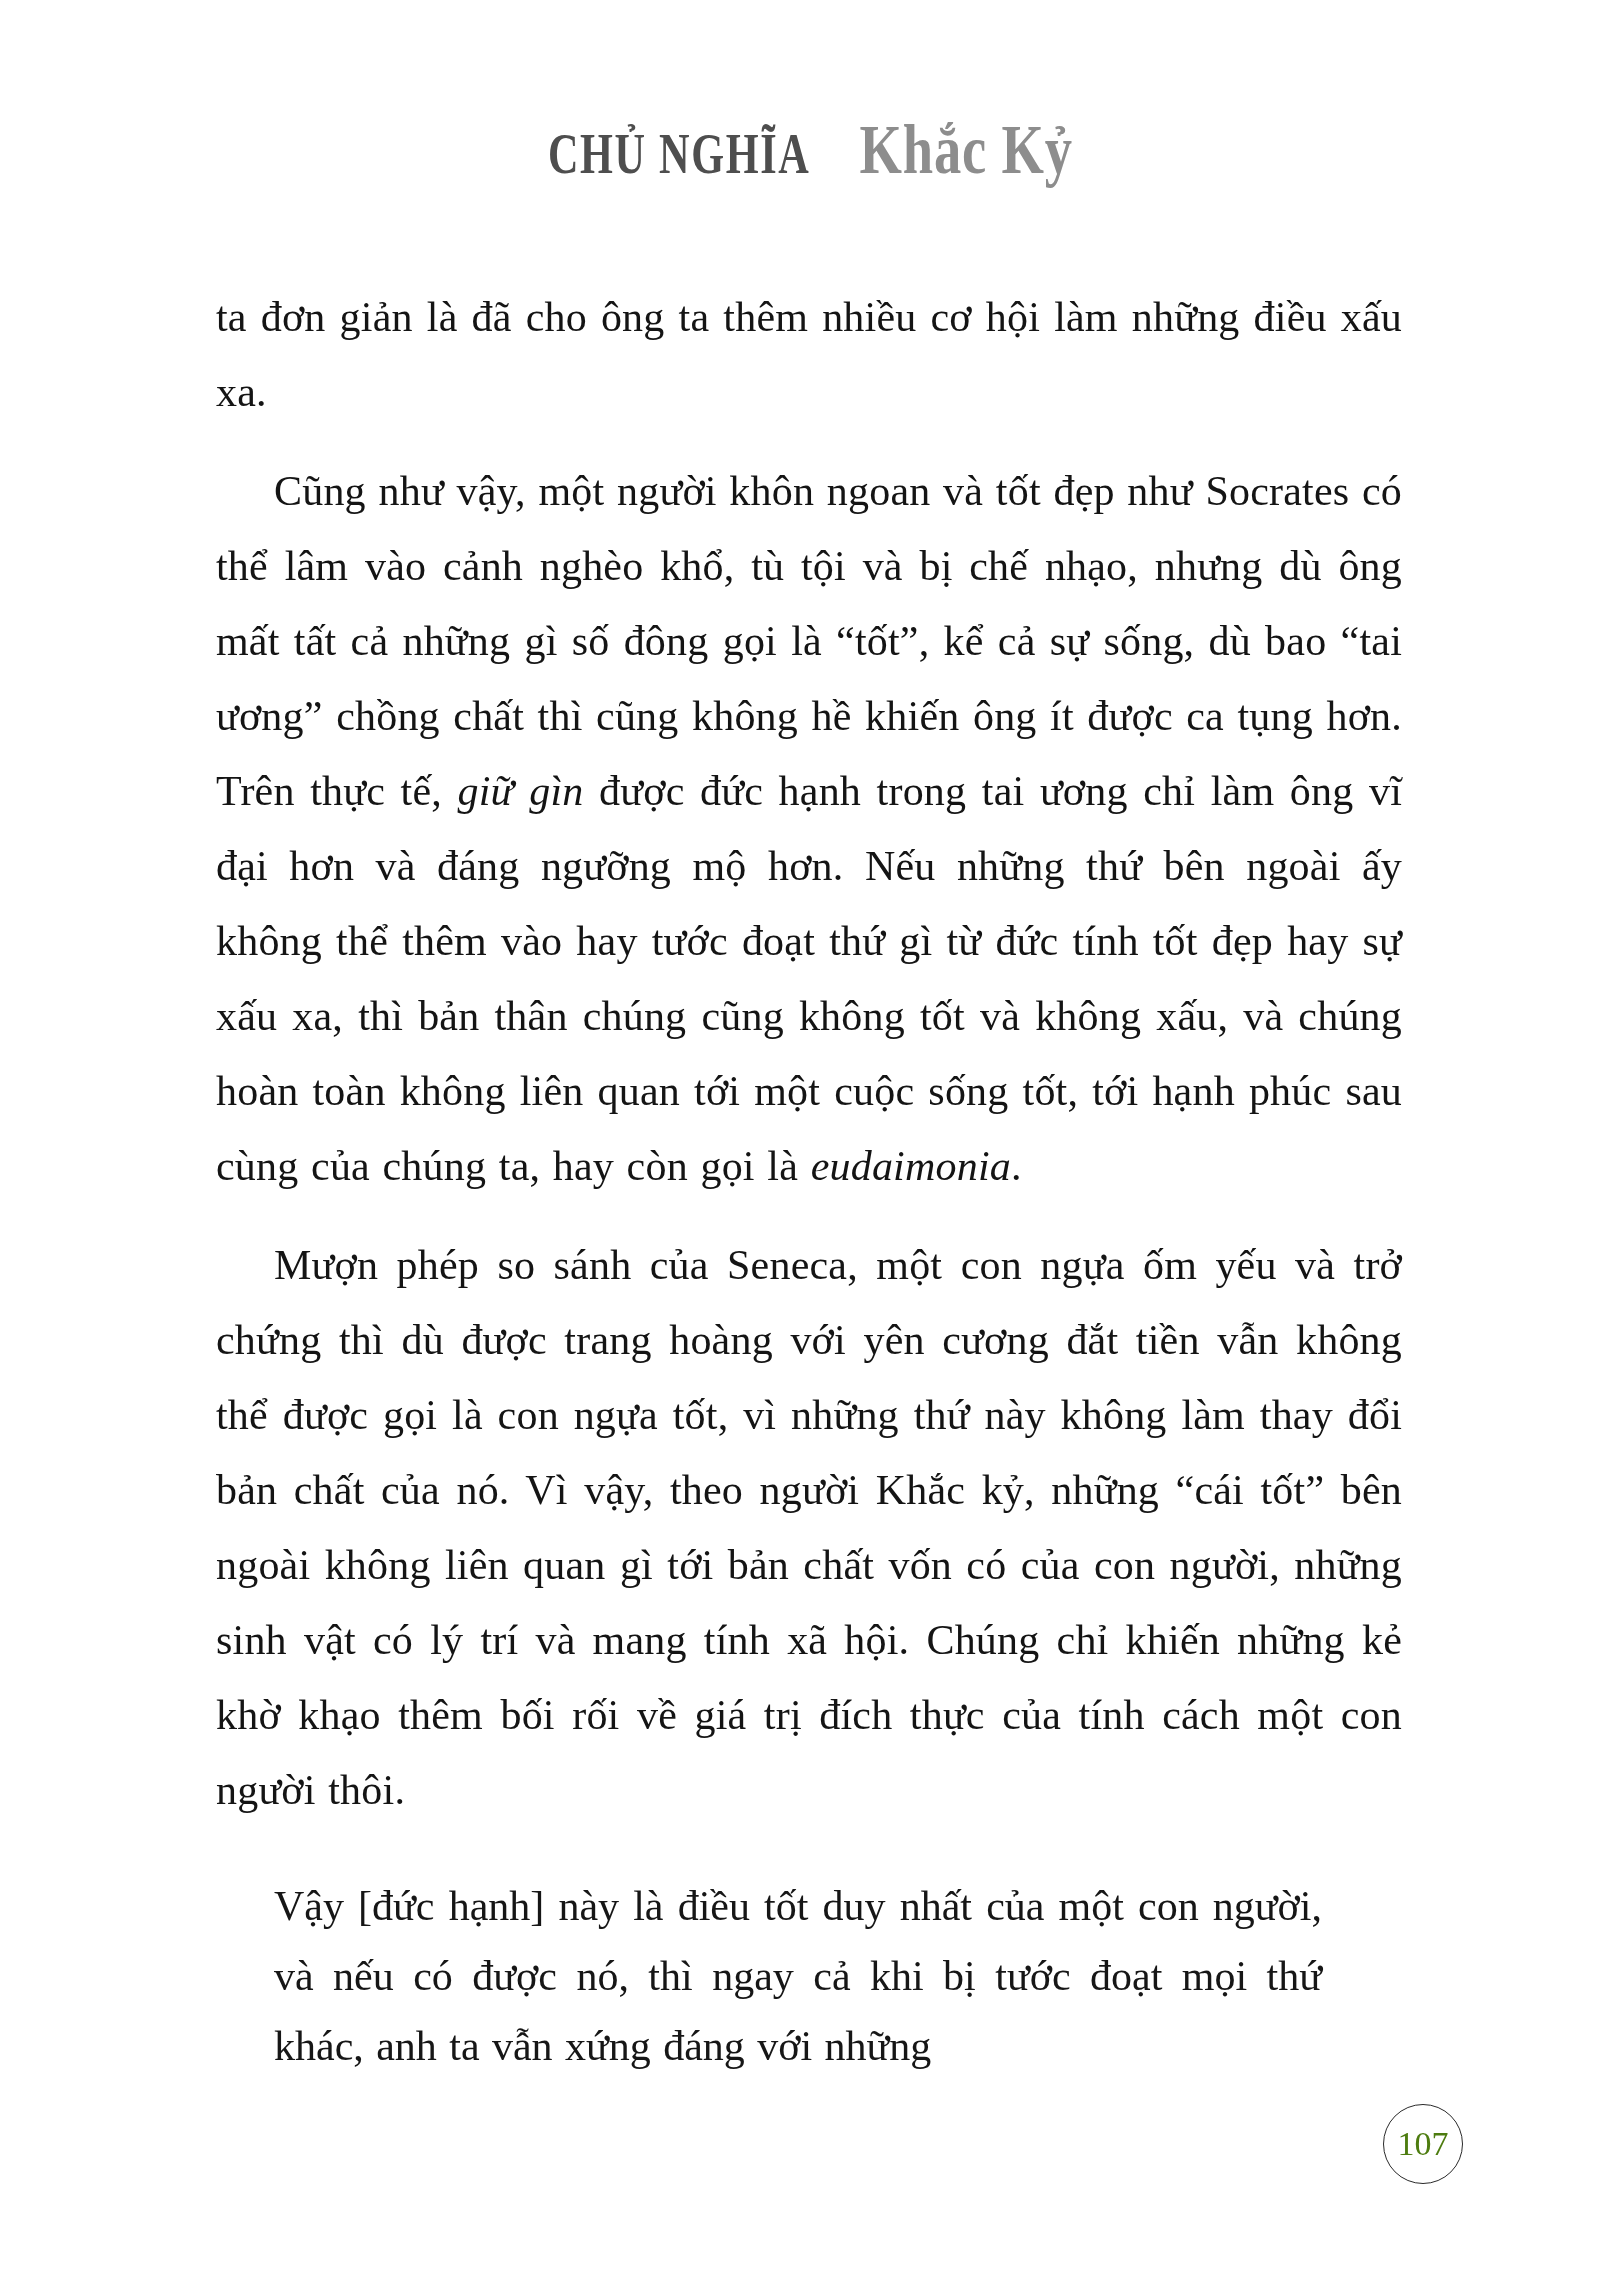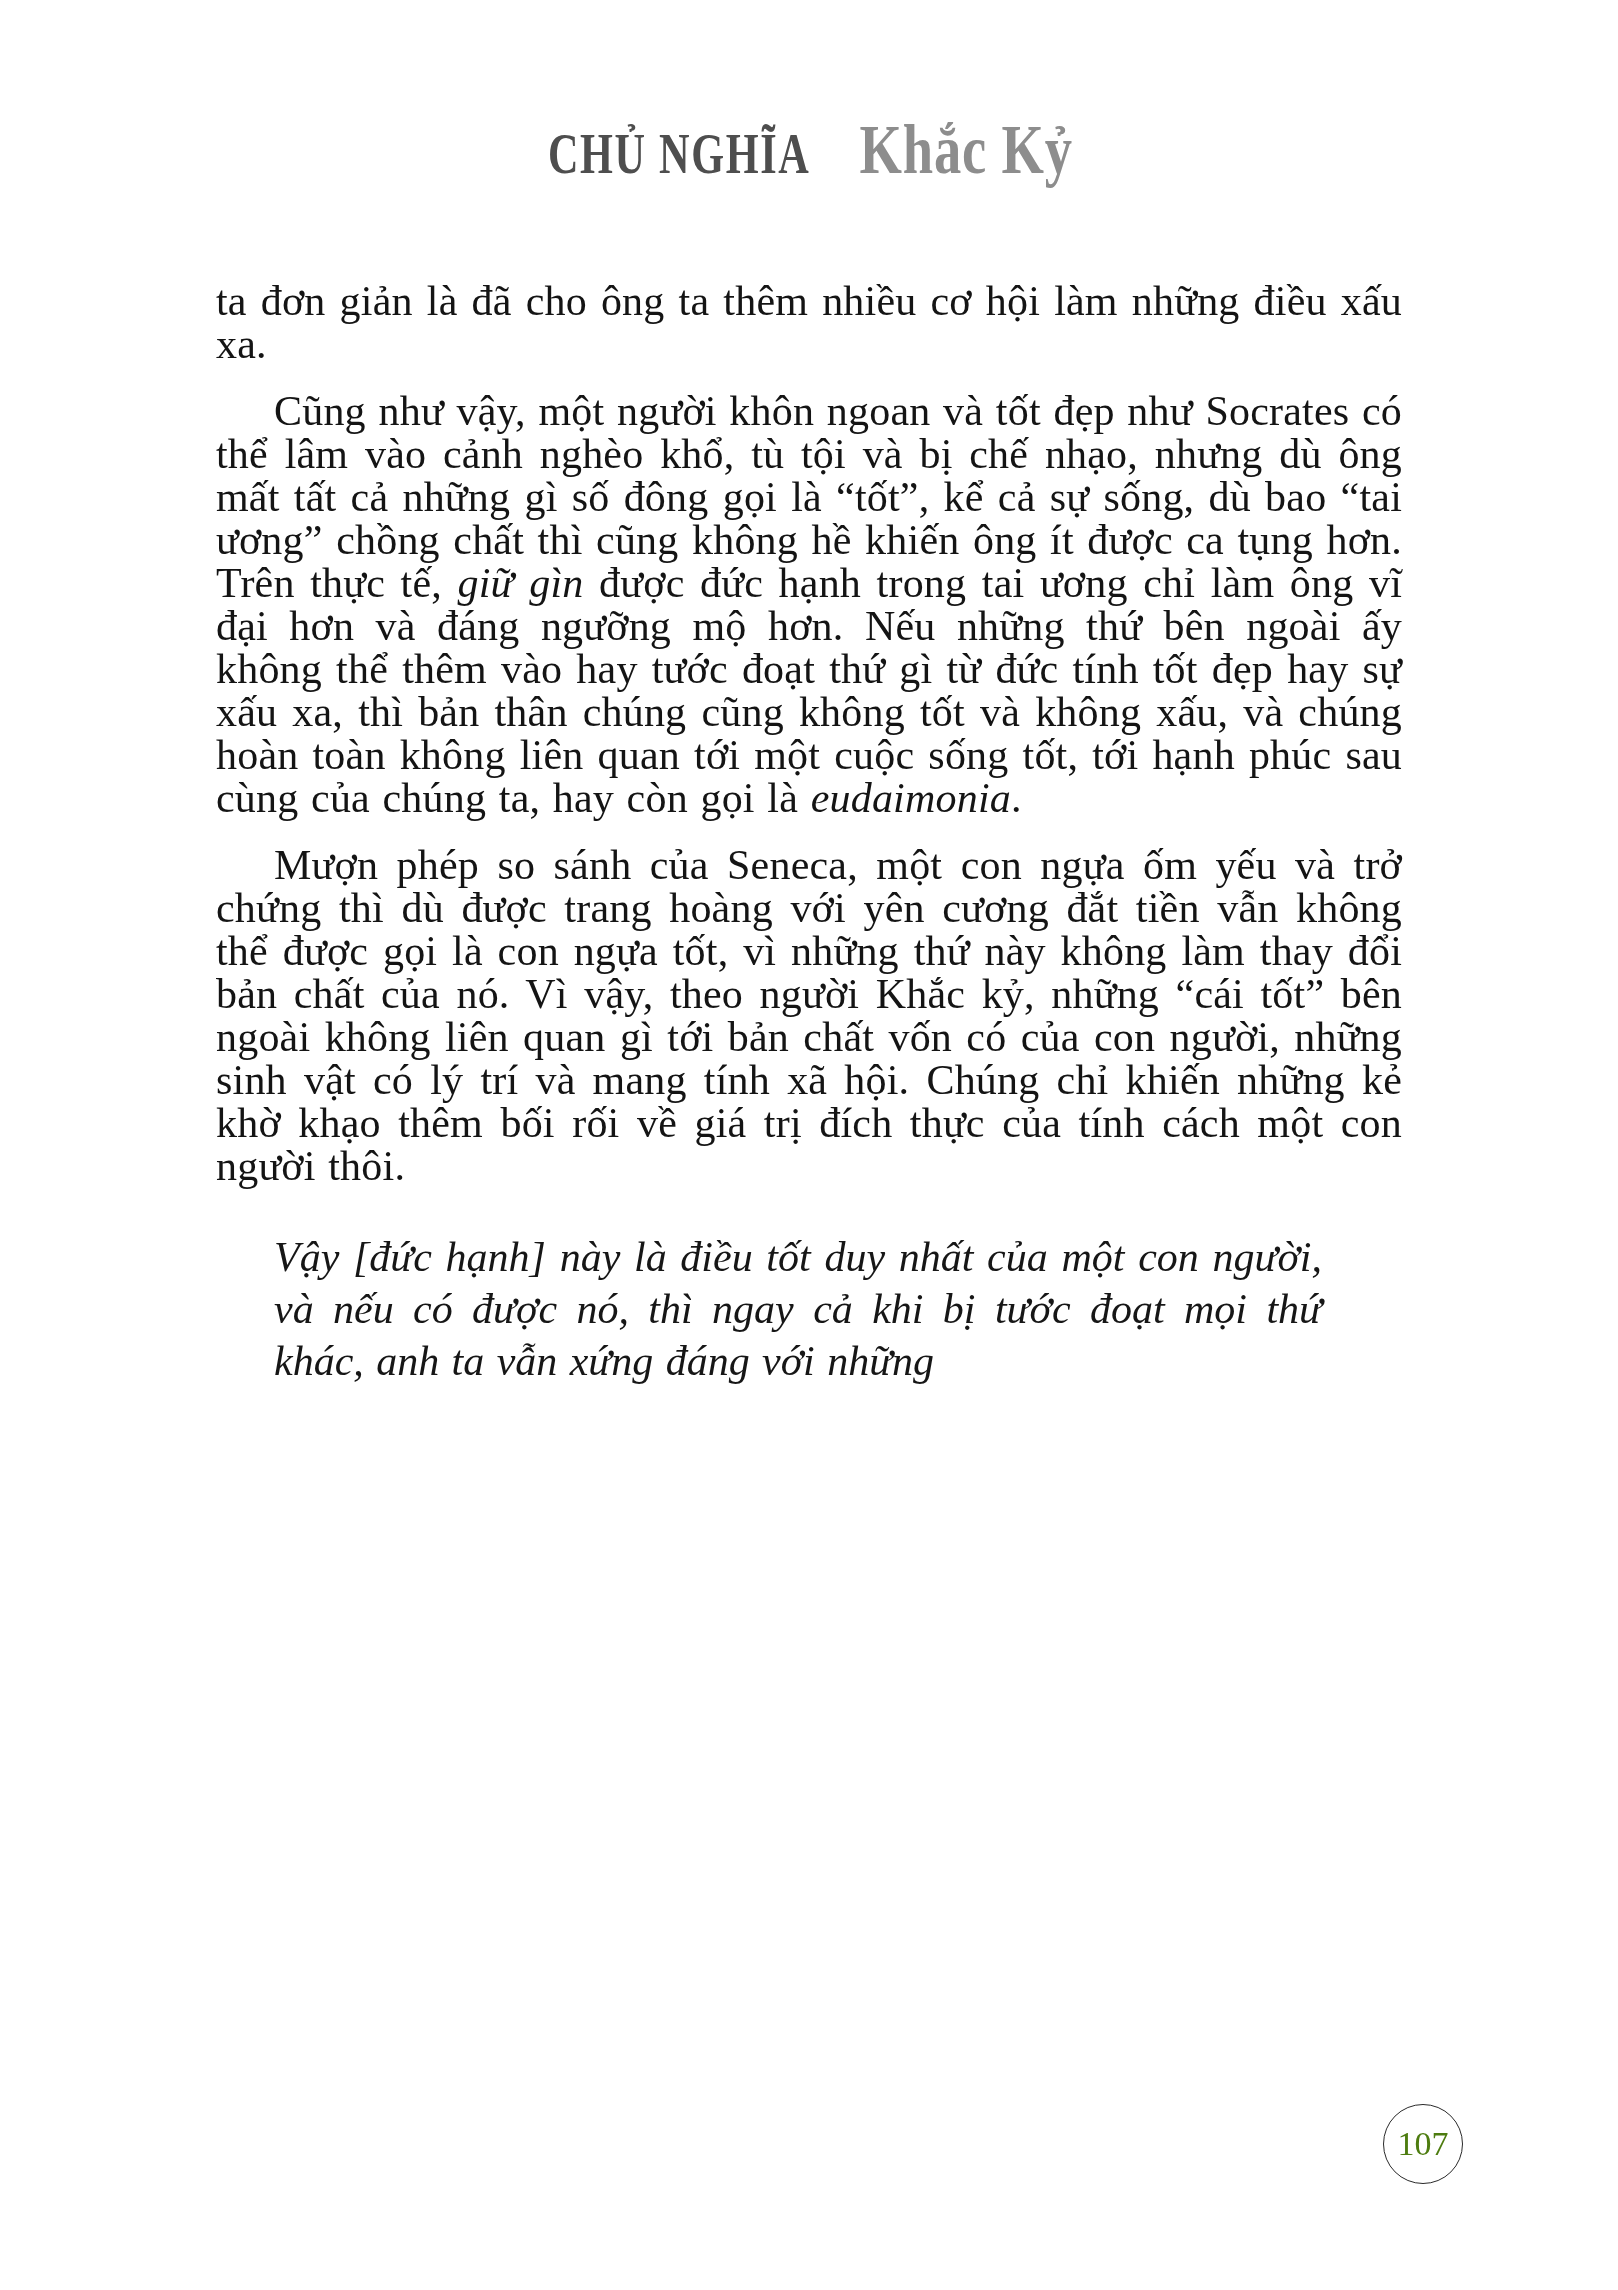--- a/index.html
+++ b/index.html
@@ -51,36 +51,35 @@
   }
   .text-column {
     position: absolute;
     top: 280px;
     left: 216px;
     width: 1186px;
   }
   .body-para {
     margin: 0 0 24px 0;
     font-size: 42px;
-    line-height: 43px;
+    line-height: 75px;
     text-align: justify;
     text-justify: inter-word;
     letter-spacing: 0.2px;
     word-spacing: 1.9px;
   }
   .body-para.indent {
     text-indent: 58px;
   }
   .body-para em {
   }
   .block-quote {
     margin: 43px 80px 0 58px;
     font-size: 42px;
-    line-height: 52px;
-    font-style: italic;
+    line-height: 70px;
     text-align: justify;
     text-justify: inter-word;
     word-spacing: 1.9px;
     color: #161616;
   }
   .page-number-badge {
     position: absolute;
     left: 1383px;
     top: 2104px;
     width: 80px;

